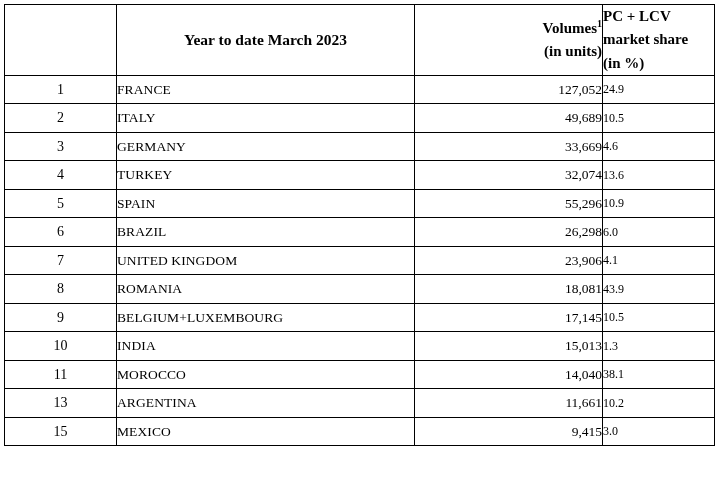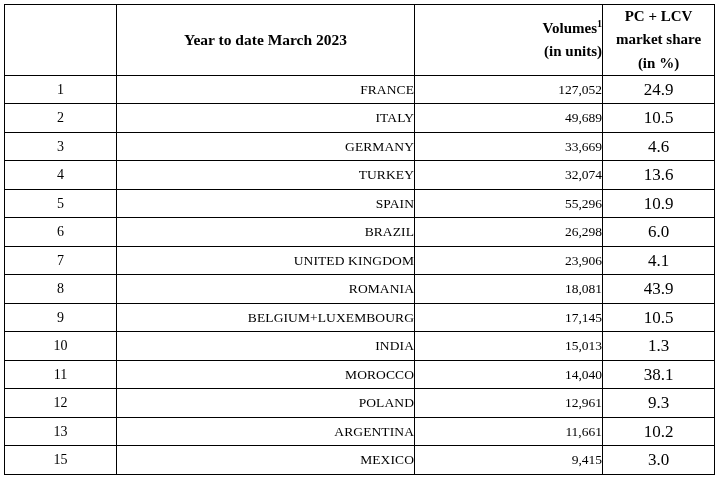--- a/index.html
+++ b/index.html
@@ -48,52 +48,52 @@
     padding: 0 6px;
     margin-top: 24px;
   }
   .hdr-vol {
     text-align: right;
     padding: 5px 8px 6px 6px;
     line-height: 1.55;
     margin-top: 40px;
   }
   .hdr-share {
-    text-align: center;
+    text-align: left;
     padding: 5px 8px 6px 6px;
     line-height: 1.55;
   }
   .hdr-vol div, .hdr-share div { white-space: nowrap; }
   .sup {
     font-size: 10px;
     vertical-align: super;
     font-weight: bold;
   }
 
   
   td.rank {
     text-align: center;
     font-size: 14px;
     height: 27.5px;
   }
   td.name {
-    text-align: right;
+    text-align: left;
     padding-left: 9px;
     font-size: 13.5px;
     letter-spacing: 0.1px;
   }
   td.vol {
     text-align: right;
     padding-right: 9px;
     font-size: 13.5px;
   }
   td.share {
-    text-align: center;
+    text-align: left;
     padding-right: 9px;
-    font-size: 17px;
+    font-size: 12px;
   }
 </style>
 </head>
 <body>
 
 <div class="table-wrap">
   <table class="data-table">
     <colgroup>
       <col class="c-rank">
       <col class="c-name">
@@ -176,26 +176,20 @@
           <td class="vol">15,013</td>
           <td class="share">1.3</td>
         </tr>
         <tr>
           <td class="rank">11</td>
           <td class="name">MOROCCO</td>
           <td class="vol">14,040</td>
           <td class="share">38.1</td>
         </tr>
         <tr>
-          <td class="rank">12</td>
-          <td class="name">POLAND</td>
-          <td class="vol">12,961</td>
-          <td class="share">9.3</td>
-        </tr>
-        <tr>
           <td class="rank">13</td>
           <td class="name">ARGENTINA</td>
           <td class="vol">11,661</td>
           <td class="share">10.2</td>
         </tr>
         <tr>
           <td class="rank">15</td>
           <td class="name">MEXICO</td>
           <td class="vol">9,415</td>
           <td class="share">3.0</td>

